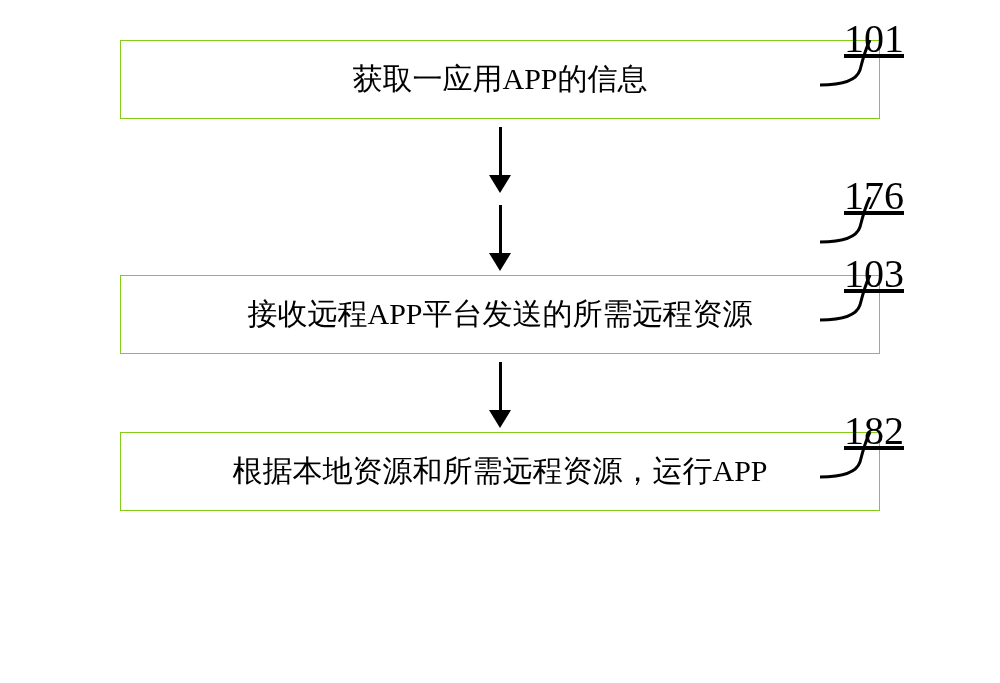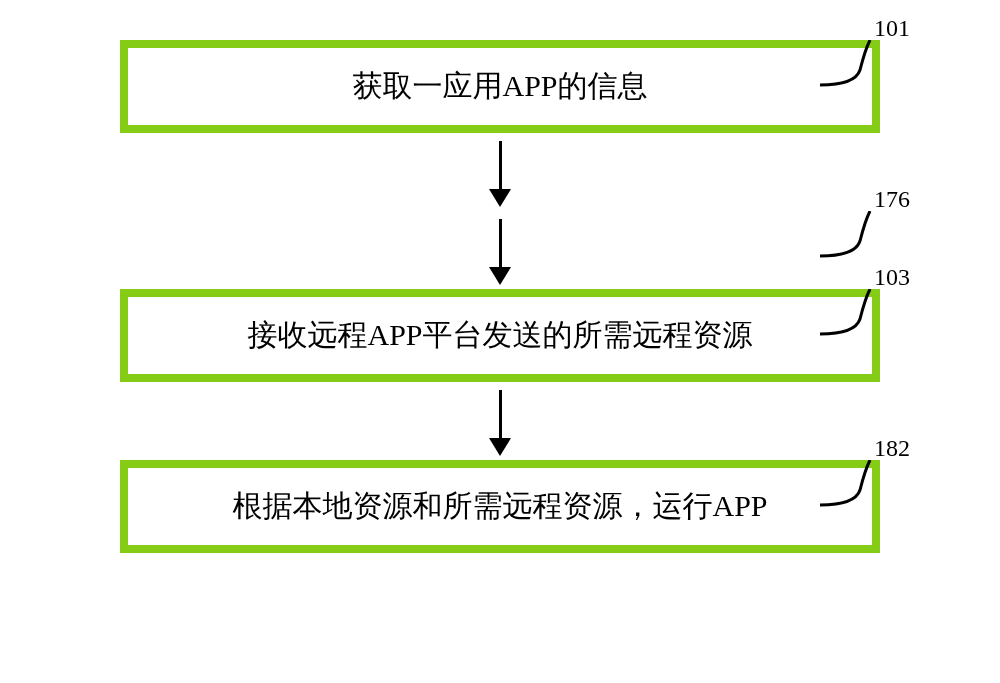--- a/index.html
+++ b/index.html
@@ -22,36 +22,37 @@
       width: 100%;
     }
     .step-container {
       display: flex;
       align-items: center;
       width: 100%;
       justify-content: center;
       position: relative;
     }
     .step-box {
-      border: 8px solid #84cc16;
+      border: 1px solid #84cc16;
       padding: 18px 30px;
       font-size: 30px;
       text-align: center;
       background: #fff;
       width: 760px;
       display: flex;
       align-items: center;
       justify-content: center;
       min-height: 72px;
     }
     .step-label {
       position: absolute;
-      font-size: 24px;
-      right: 30px;
+      font-size: 40px;
+      right: 36px;
       top: -25px;
+      text-decoration: underline;
     }
     .connector-wrap {
       position: absolute;
       right: 60px;
       top: 0;
       width: 60px;
       height: 60px;
     }
     .connector-curve {
       width: 60px;

